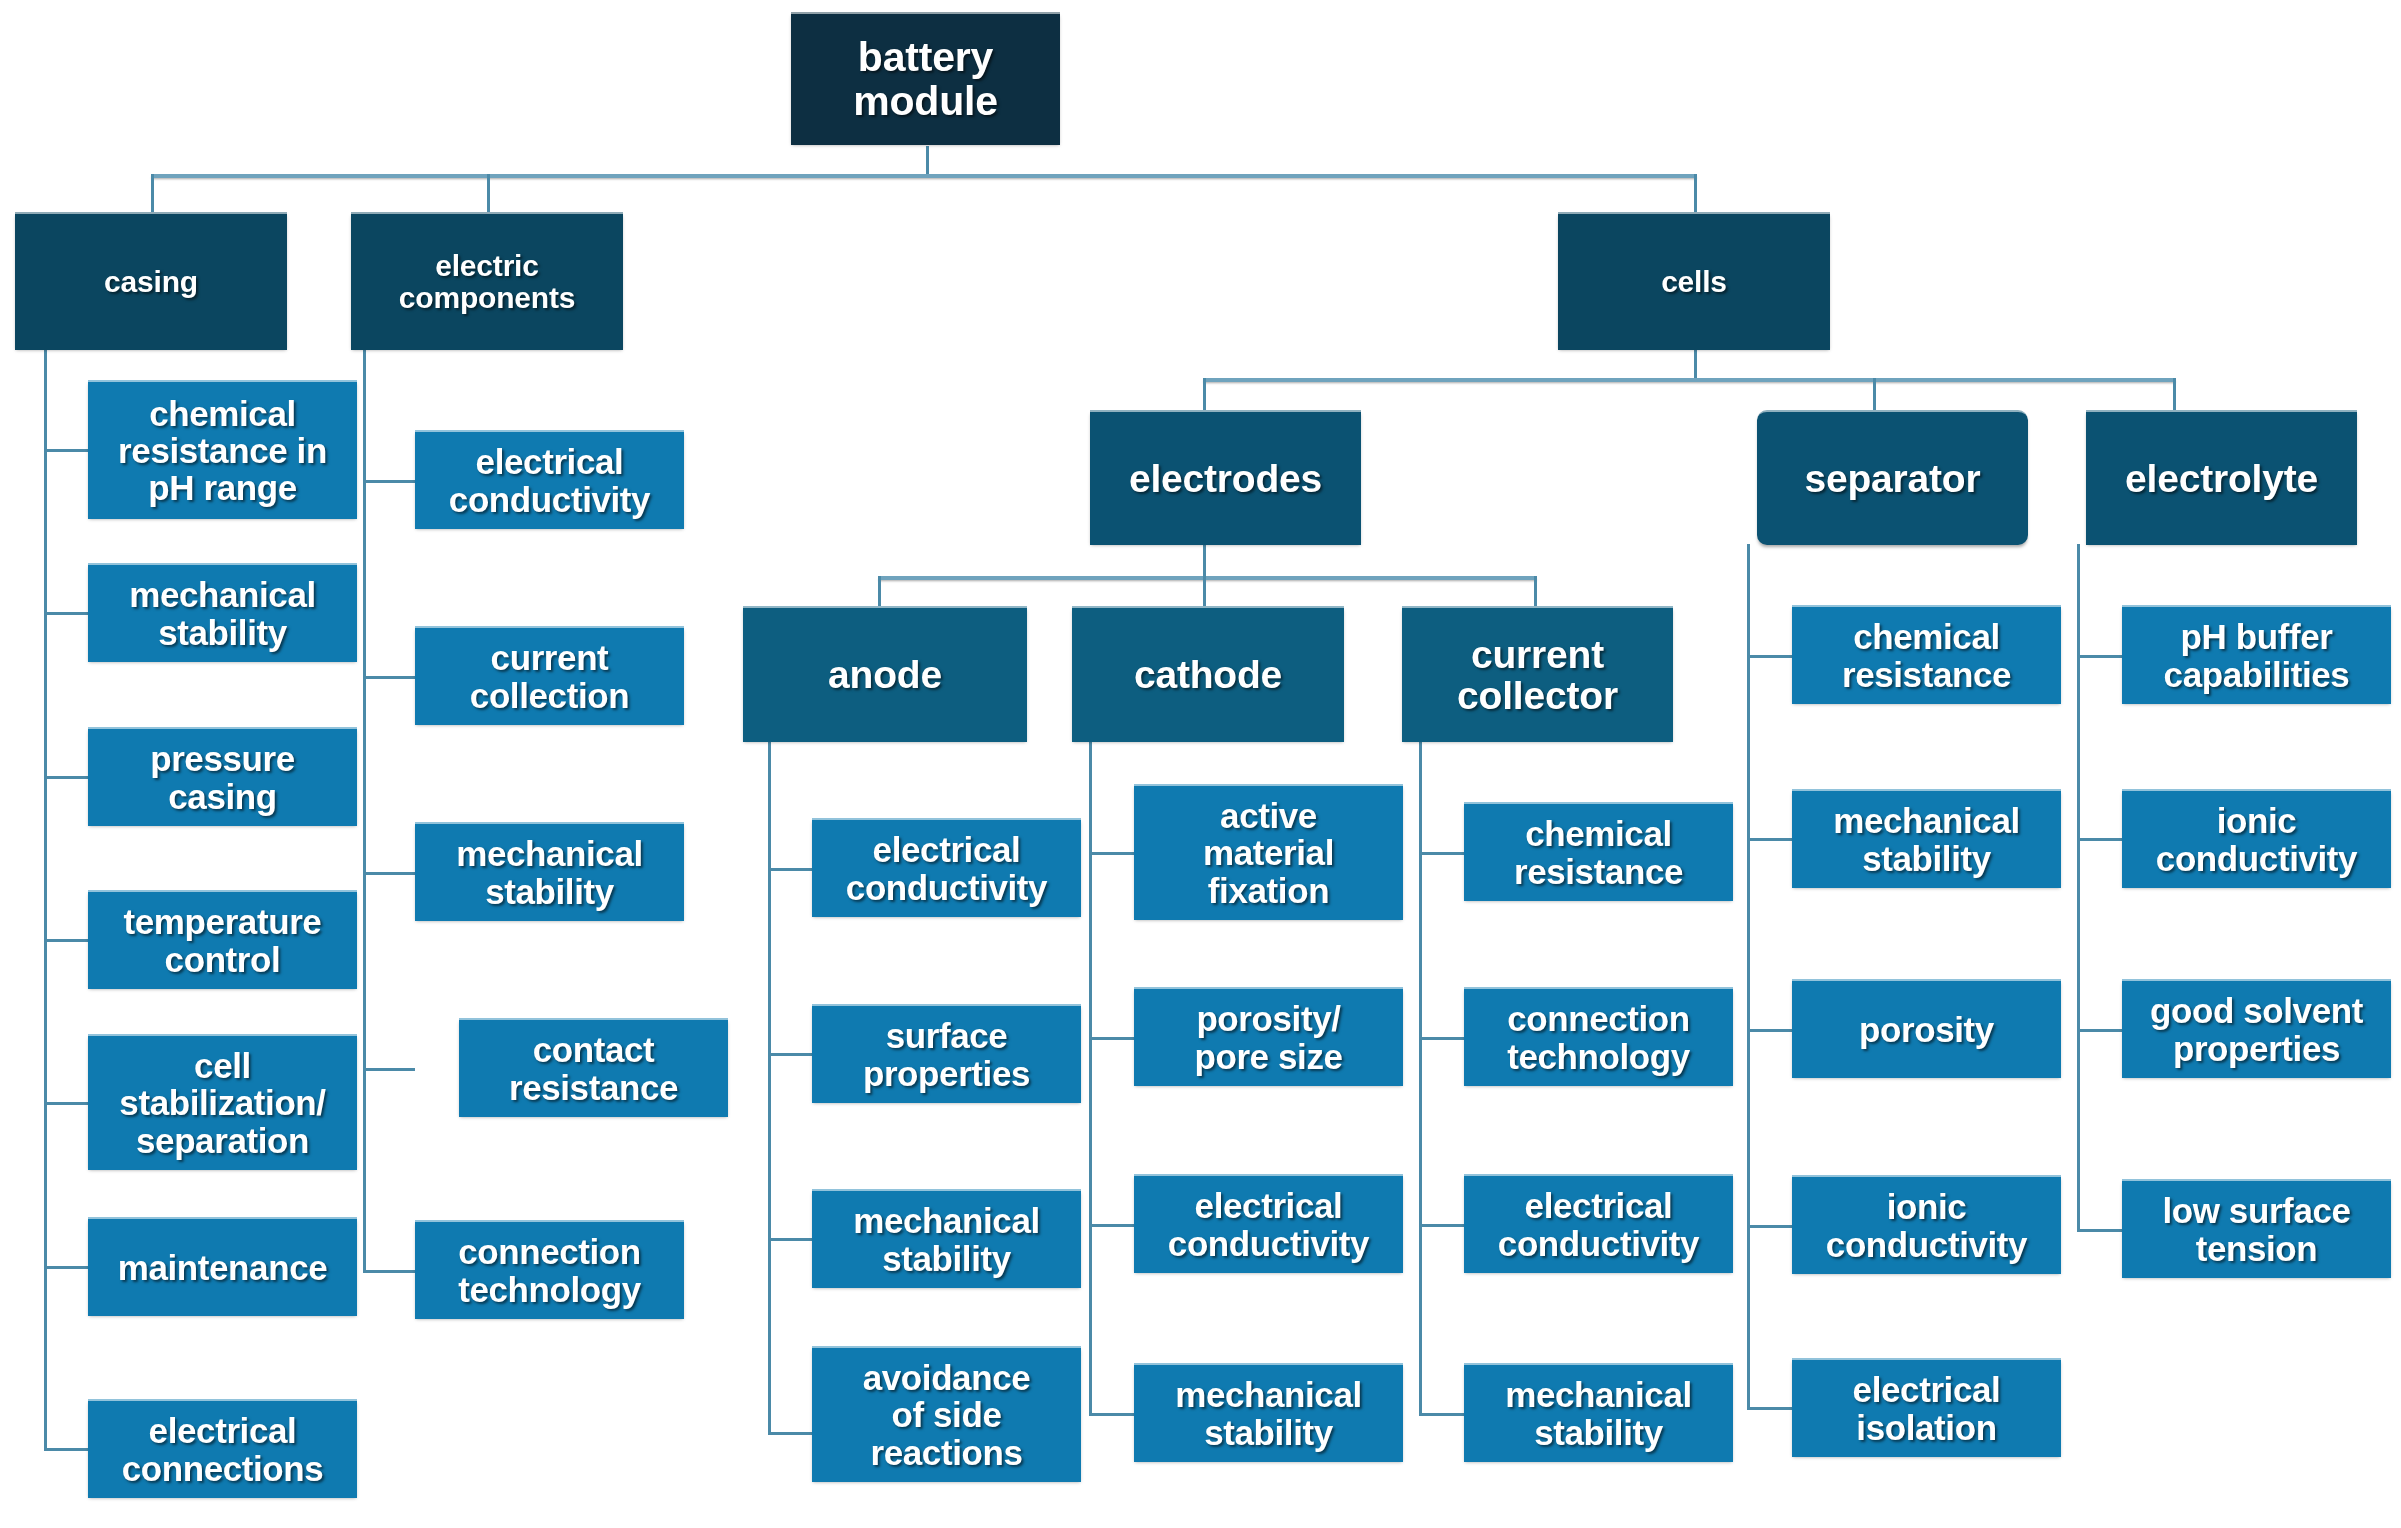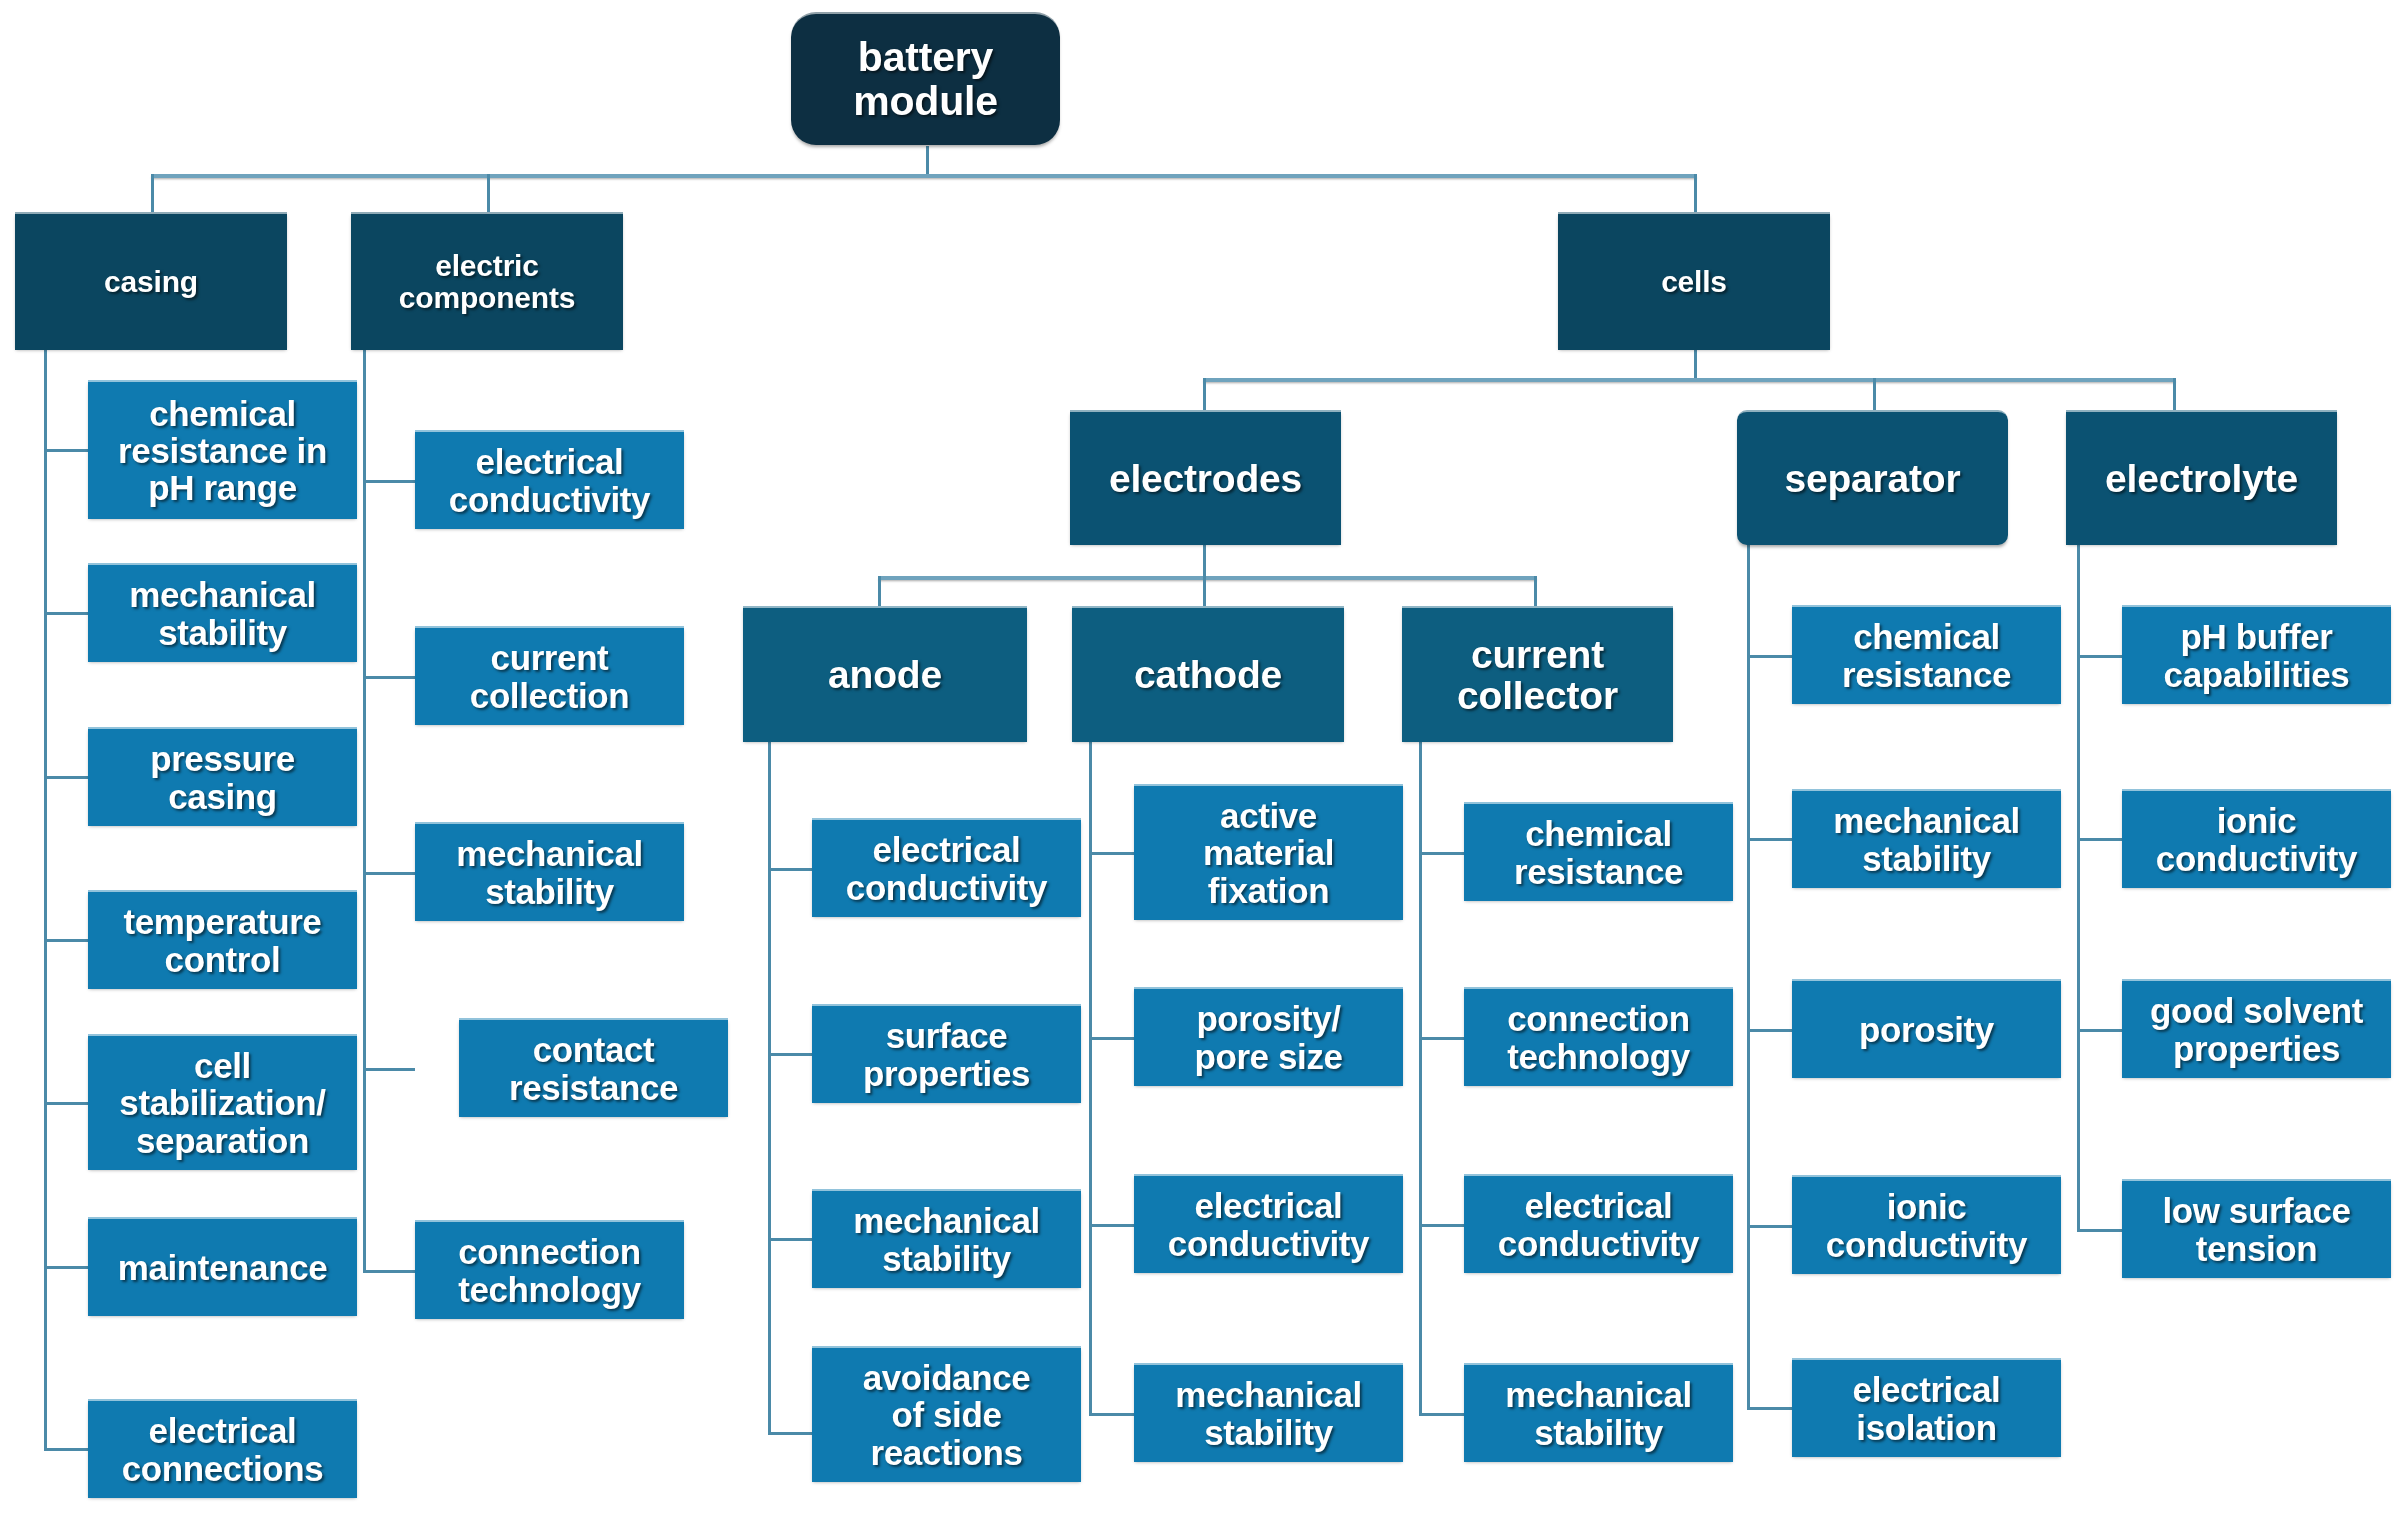--- a/index.html
+++ b/index.html
@@ -22,21 +22,21 @@
     letter-spacing:-0.2px;
     padding:2.7px 5.4px;
     white-space:pre-line;
     text-shadow:2px 2px 2.7px rgba(0,0,0,0.55);
     box-shadow:0 2.7px 3.4px -1.4px rgba(0,0,0,0.35);
     border-top:2px solid rgba(255,255,255,0.55);
     z-index:3;
   }
   .lvl-root{background:#0d2f42;font-size:41px;}
   .lvl-2{background:#0b4660;font-size:30px;}
-  .lvl-3{background:#0b5272;font-size:39px;}
+  .lvl-3{background:#0b5272;font-size:39px;margin-left:20px;}
   .lvl-4{background:#0d5e80;font-size:39px;}
   .leaf{background:#0f7ab0;font-size:35px;letter-spacing:-0.4px;}
 
   .line{position:absolute;background:#4b8aa8;z-index:1;}
   .vline{width:2.7px;}
   .hline{height:2.7px;}
   .bus{height:4.1px;background:#6fa3bd;box-shadow:0 2px 2px -0.7px rgba(0,0,0,0.30);}
 </style>
 </head>
 <body>
@@ -103,21 +103,21 @@
   <div class="line hline" style="left:1747px;top:1029px;width:45px;"></div>
   <div class="line hline" style="left:1747px;top:1225px;width:45px;"></div>
   <div class="line hline" style="left:1747px;top:1407px;width:45px;"></div>
 
   <div class="line vline" style="left:2077px;top:544px;height:687px;"></div>
   <div class="line hline" style="left:2077px;top:655px;width:45px;"></div>
   <div class="line hline" style="left:2077px;top:838px;width:45px;"></div>
   <div class="line hline" style="left:2077px;top:1029px;width:45px;"></div>
   <div class="line hline" style="left:2077px;top:1229px;width:45px;"></div>
 
-  <div class="node lvl-root" style="left:791px;top:12.2px;width:269px;height:133px;border-radius:25px;">battery
+  <div class="node lvl-root" style="left:791px;top:12.2px;width:269px;height:133px;">battery
 module</div>
 
   <div class="node lvl-2" style="left:15px;top:212px;width:272px;height:138px;">casing</div>
   <div class="node lvl-2" style="left:351px;top:212px;width:272px;height:138px;">electric
 components</div>
   <div class="node lvl-2" style="left:1558px;top:212px;width:272px;height:138px;">cells</div>
 
   <div class="node lvl-3" style="left:1070px;top:410px;width:271px;height:135px;">electrodes</div>
   <div class="node lvl-3" style="left:1737px;top:410px;width:271px;height:135px;border-radius:10px;">separator</div>
   <div class="node lvl-3" style="left:2066px;top:410px;width:271px;height:135px;">electrolyte</div>

